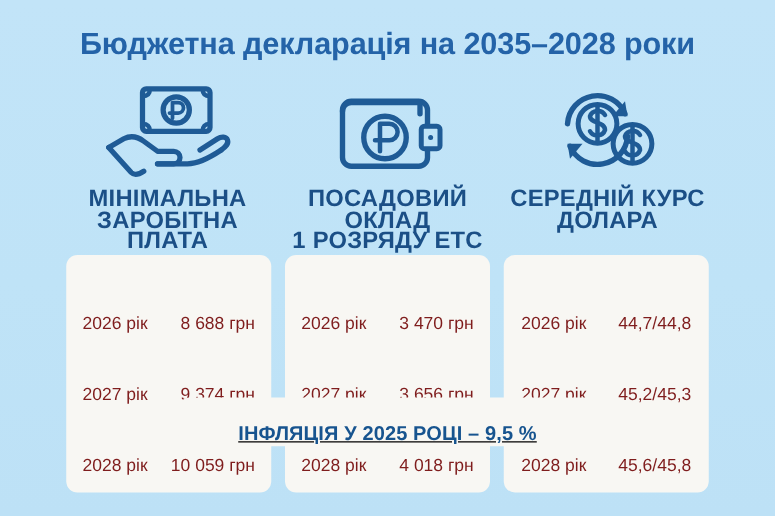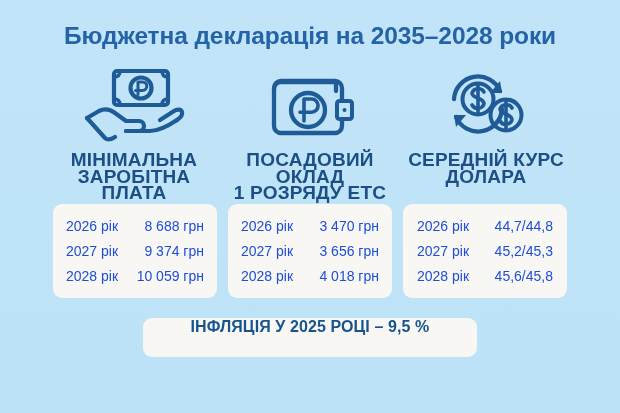--- a/index.html
+++ b/index.html
@@ -91,22 +91,23 @@
     padding: 9px 0 10px 0;
     box-sizing: border-box;
   }
   .row {
     display: flex;
     flex-direction: row;
     align-items: flex-start;
     justify-content: center;
     padding: 4.5px 0;
     font-size: 14px;
-    color: #1d4ed8;
+    color: #7f1d1d;
     white-space: nowrap;
+    margin-top: 32px;
   }
   .row .year {
     width: 62px;
     text-align: left;
     flex: none;
   }
   .row .value {
     width: 76px;
     text-align: right;
     flex: none;
@@ -119,22 +120,23 @@
   
   .footer-banner {
     position: absolute;
     left: 143px;
     top: 318px;
     width: 334px;
     height: 39px;
     background: #f8f7f3;
     border-radius: 9px;
     display: flex;
-    align-items: flex-start;
+    align-items: flex-end;
     justify-content: center;
+    text-decoration: underline;
   }
   .footer-banner .text {
     font-size: 16px;
     font-weight: bold;
     color: #17548f;
     letter-spacing: 0.1px;
     white-space: nowrap;
   }
 </style>
 </head>

